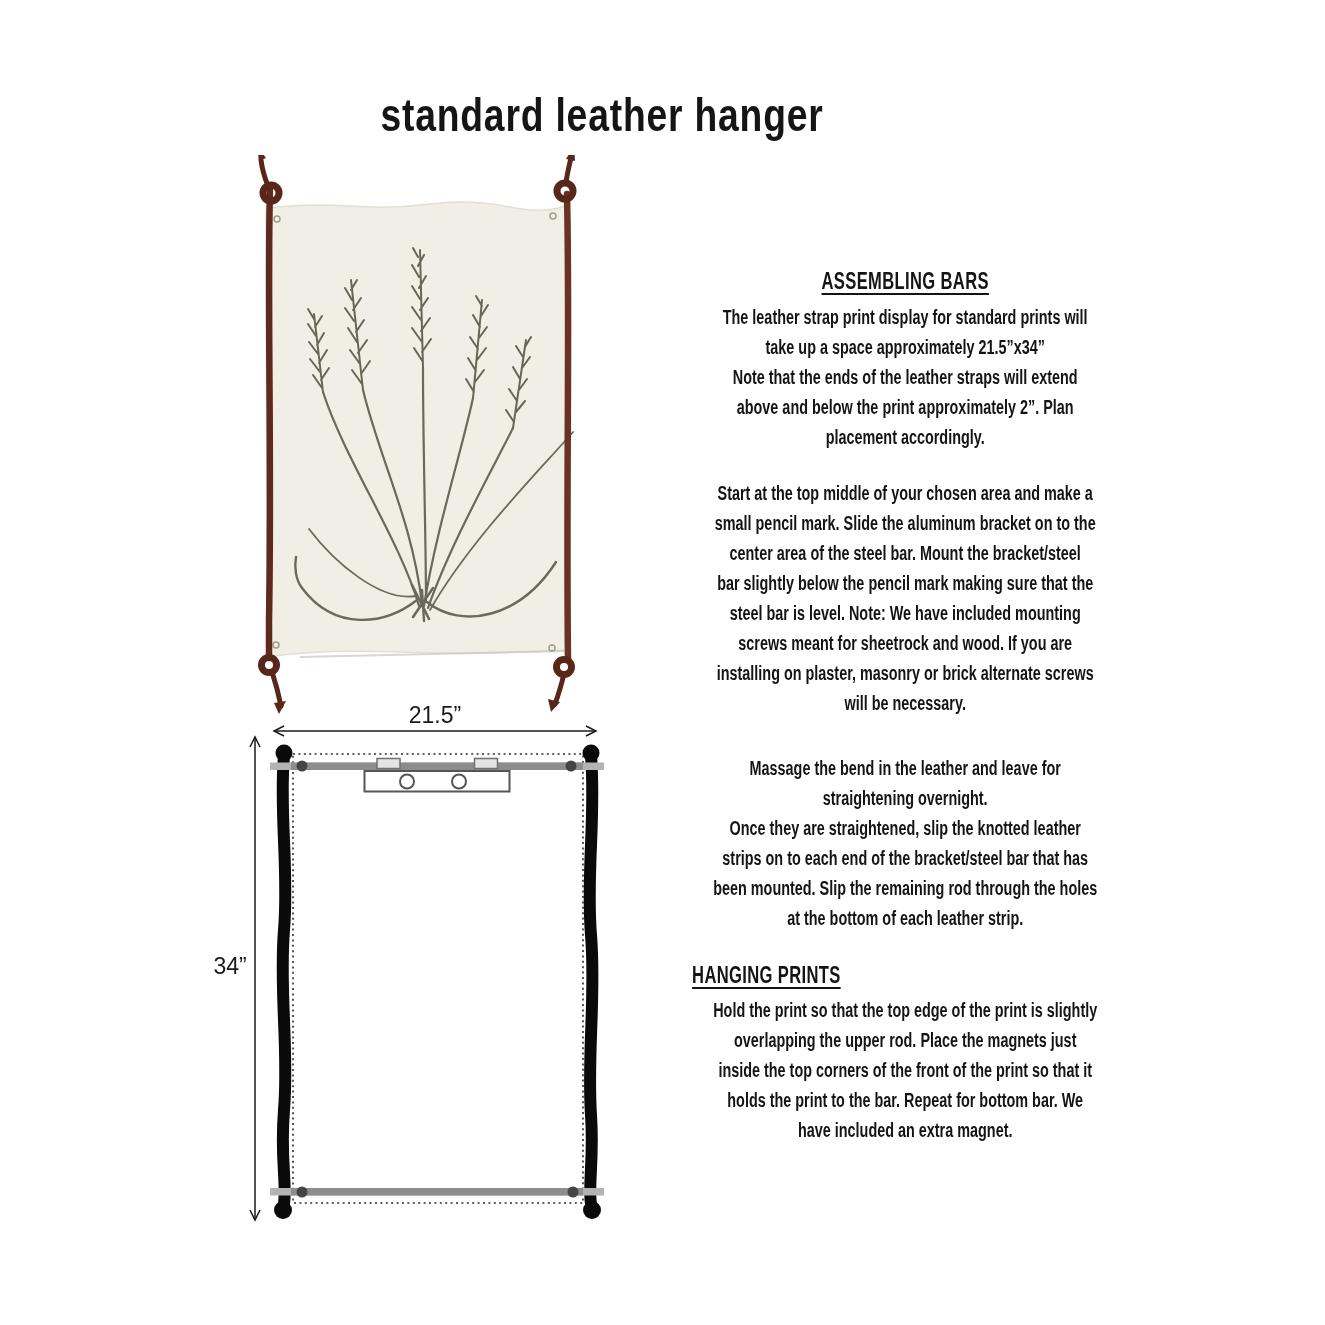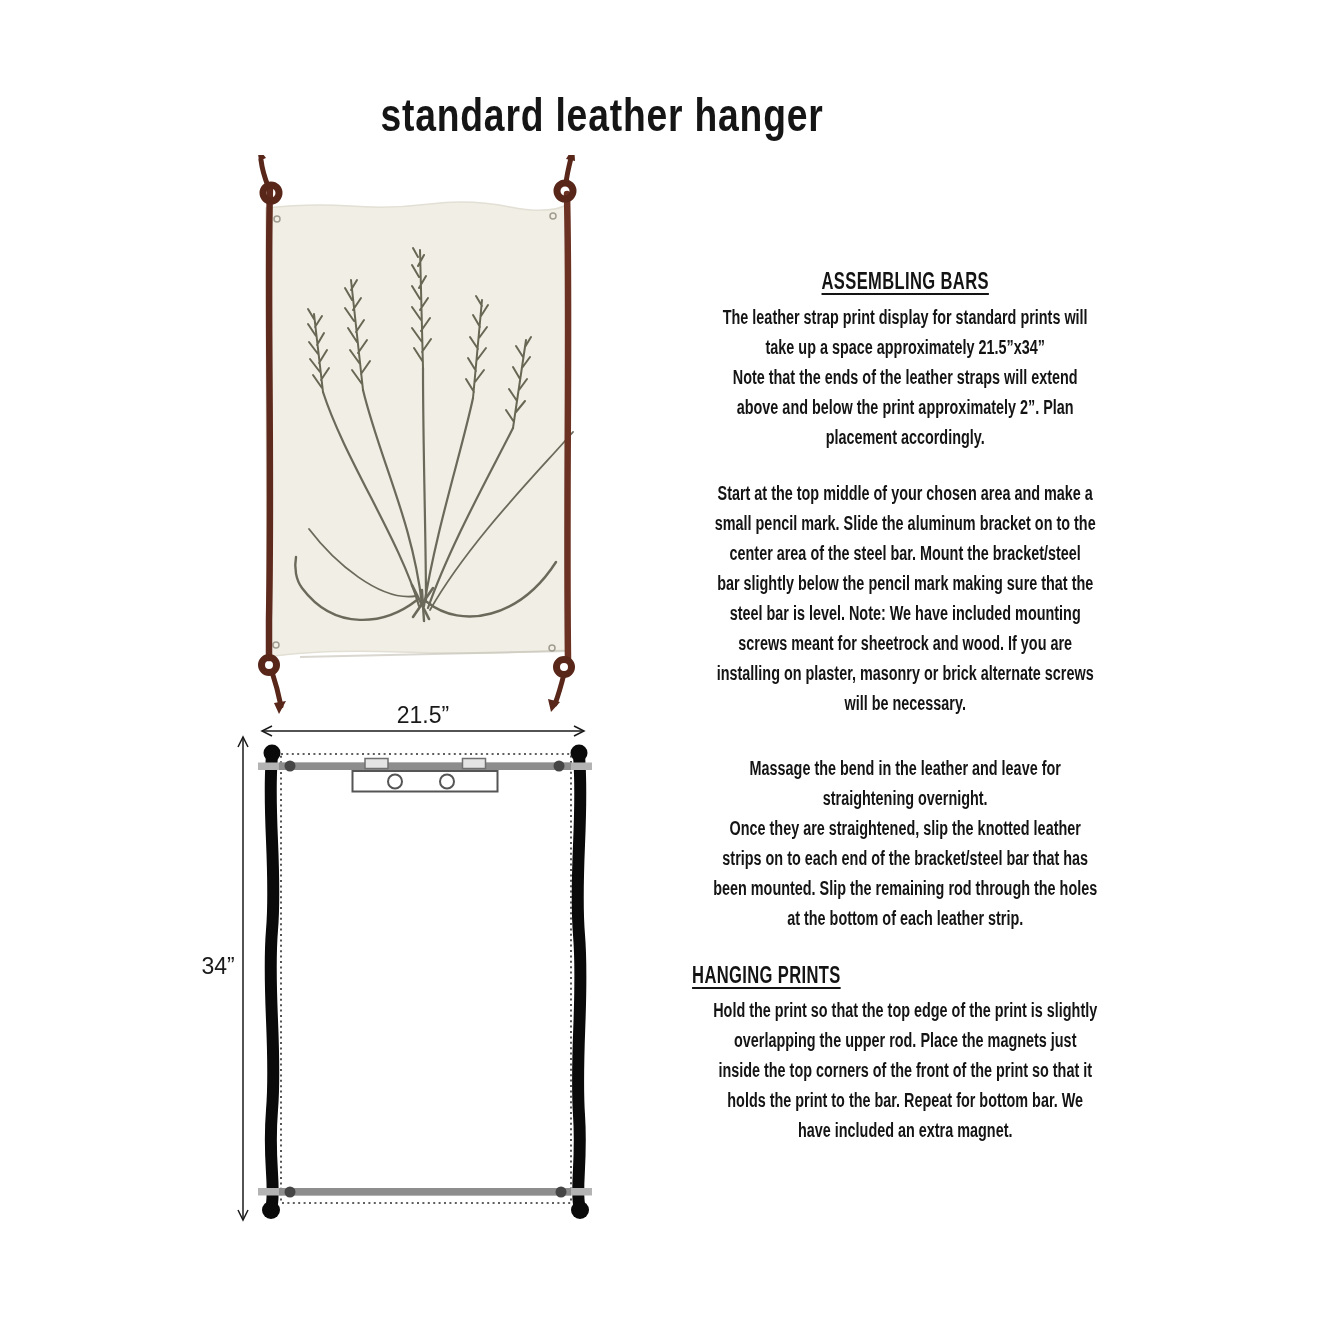--- a/index.html
+++ b/index.html
@@ -13,21 +13,21 @@
   }
   .title {
     position:absolute; left:252px; top:88px; width:700px;
     margin:0; text-align:center;
     font-size:46px; font-weight:bold; letter-spacing:1px;
     color:#151515;
     transform:scaleX(0.81); transform-origin:center top;
     font-family:"Liberation Sans", sans-serif;
   }
   .photo   { position:absolute; left:240px; top:155px; width:370px; height:570px; }
-  .diagram { position:absolute; left:156px; top:688px; width:475px; height:575px; }
+  .diagram { position:absolute; left:168px; top:688px; width:475px; height:575px; }
   .photo svg, .diagram svg { display:block; width:100%; height:100%; }
 
   .column {
     position:absolute; left:682px; top:0; width:620px; height:1325px;
     transform:scaleX(0.72); transform-origin:left top;
     font-family:"Liberation Sans", sans-serif;
     font-weight:bold; color:#141414;
   }
   .column h2 {
     position:absolute; margin:0; width:100%;

